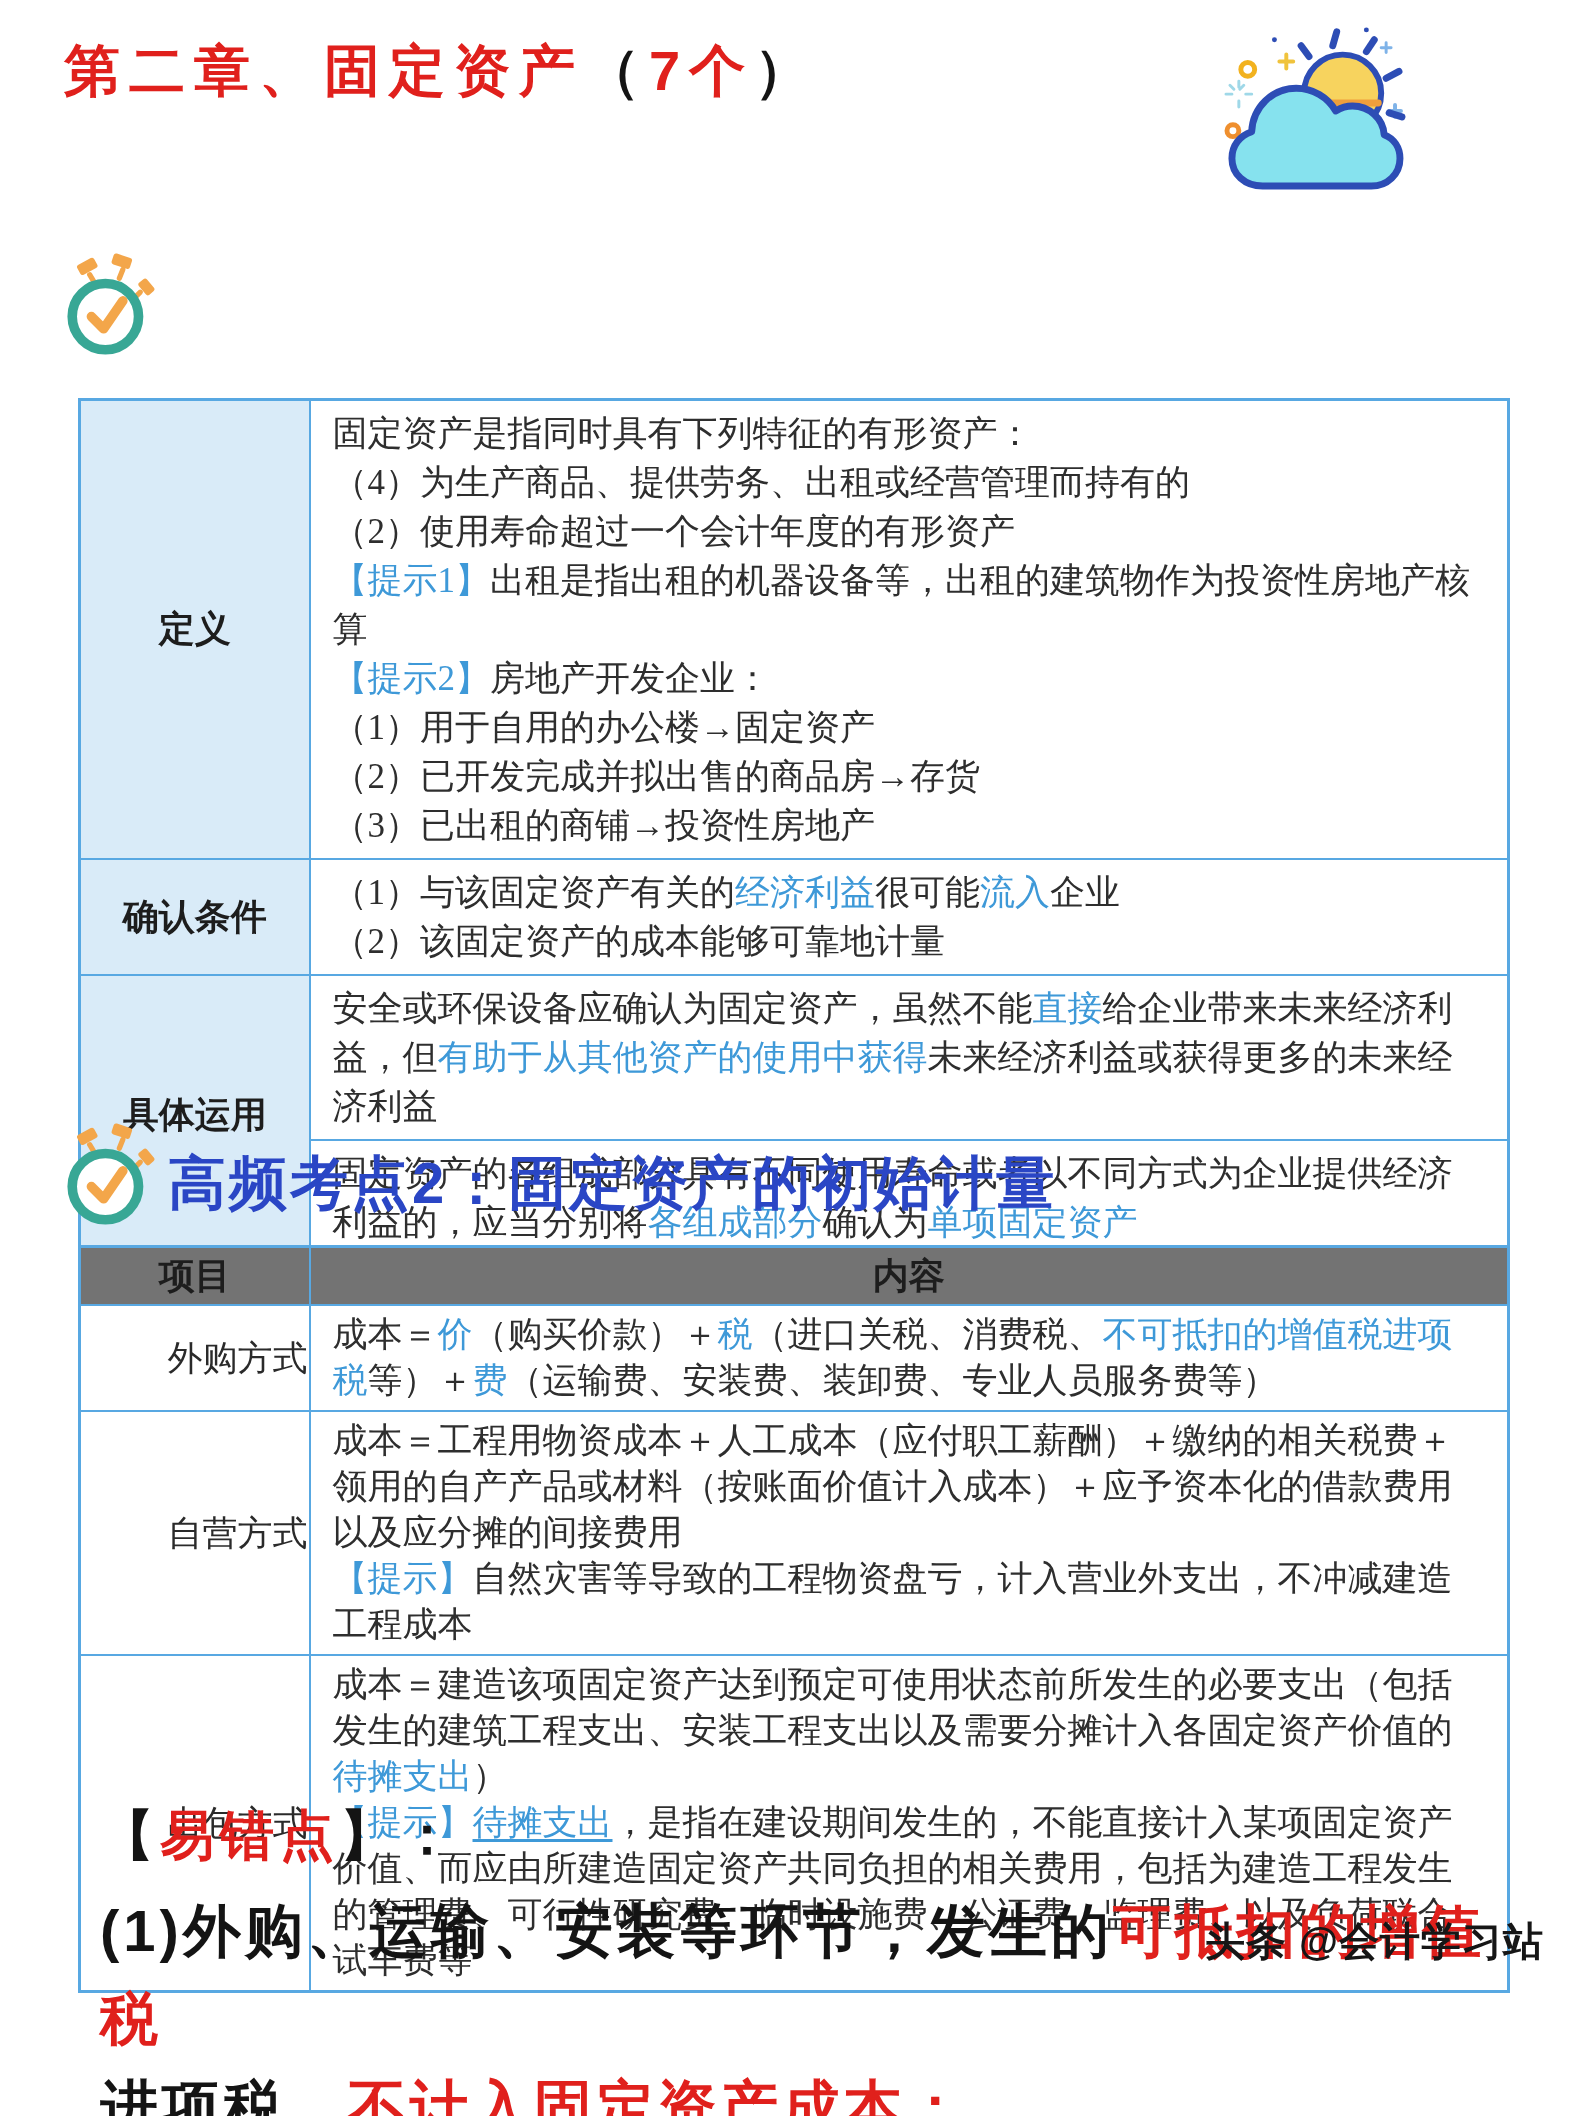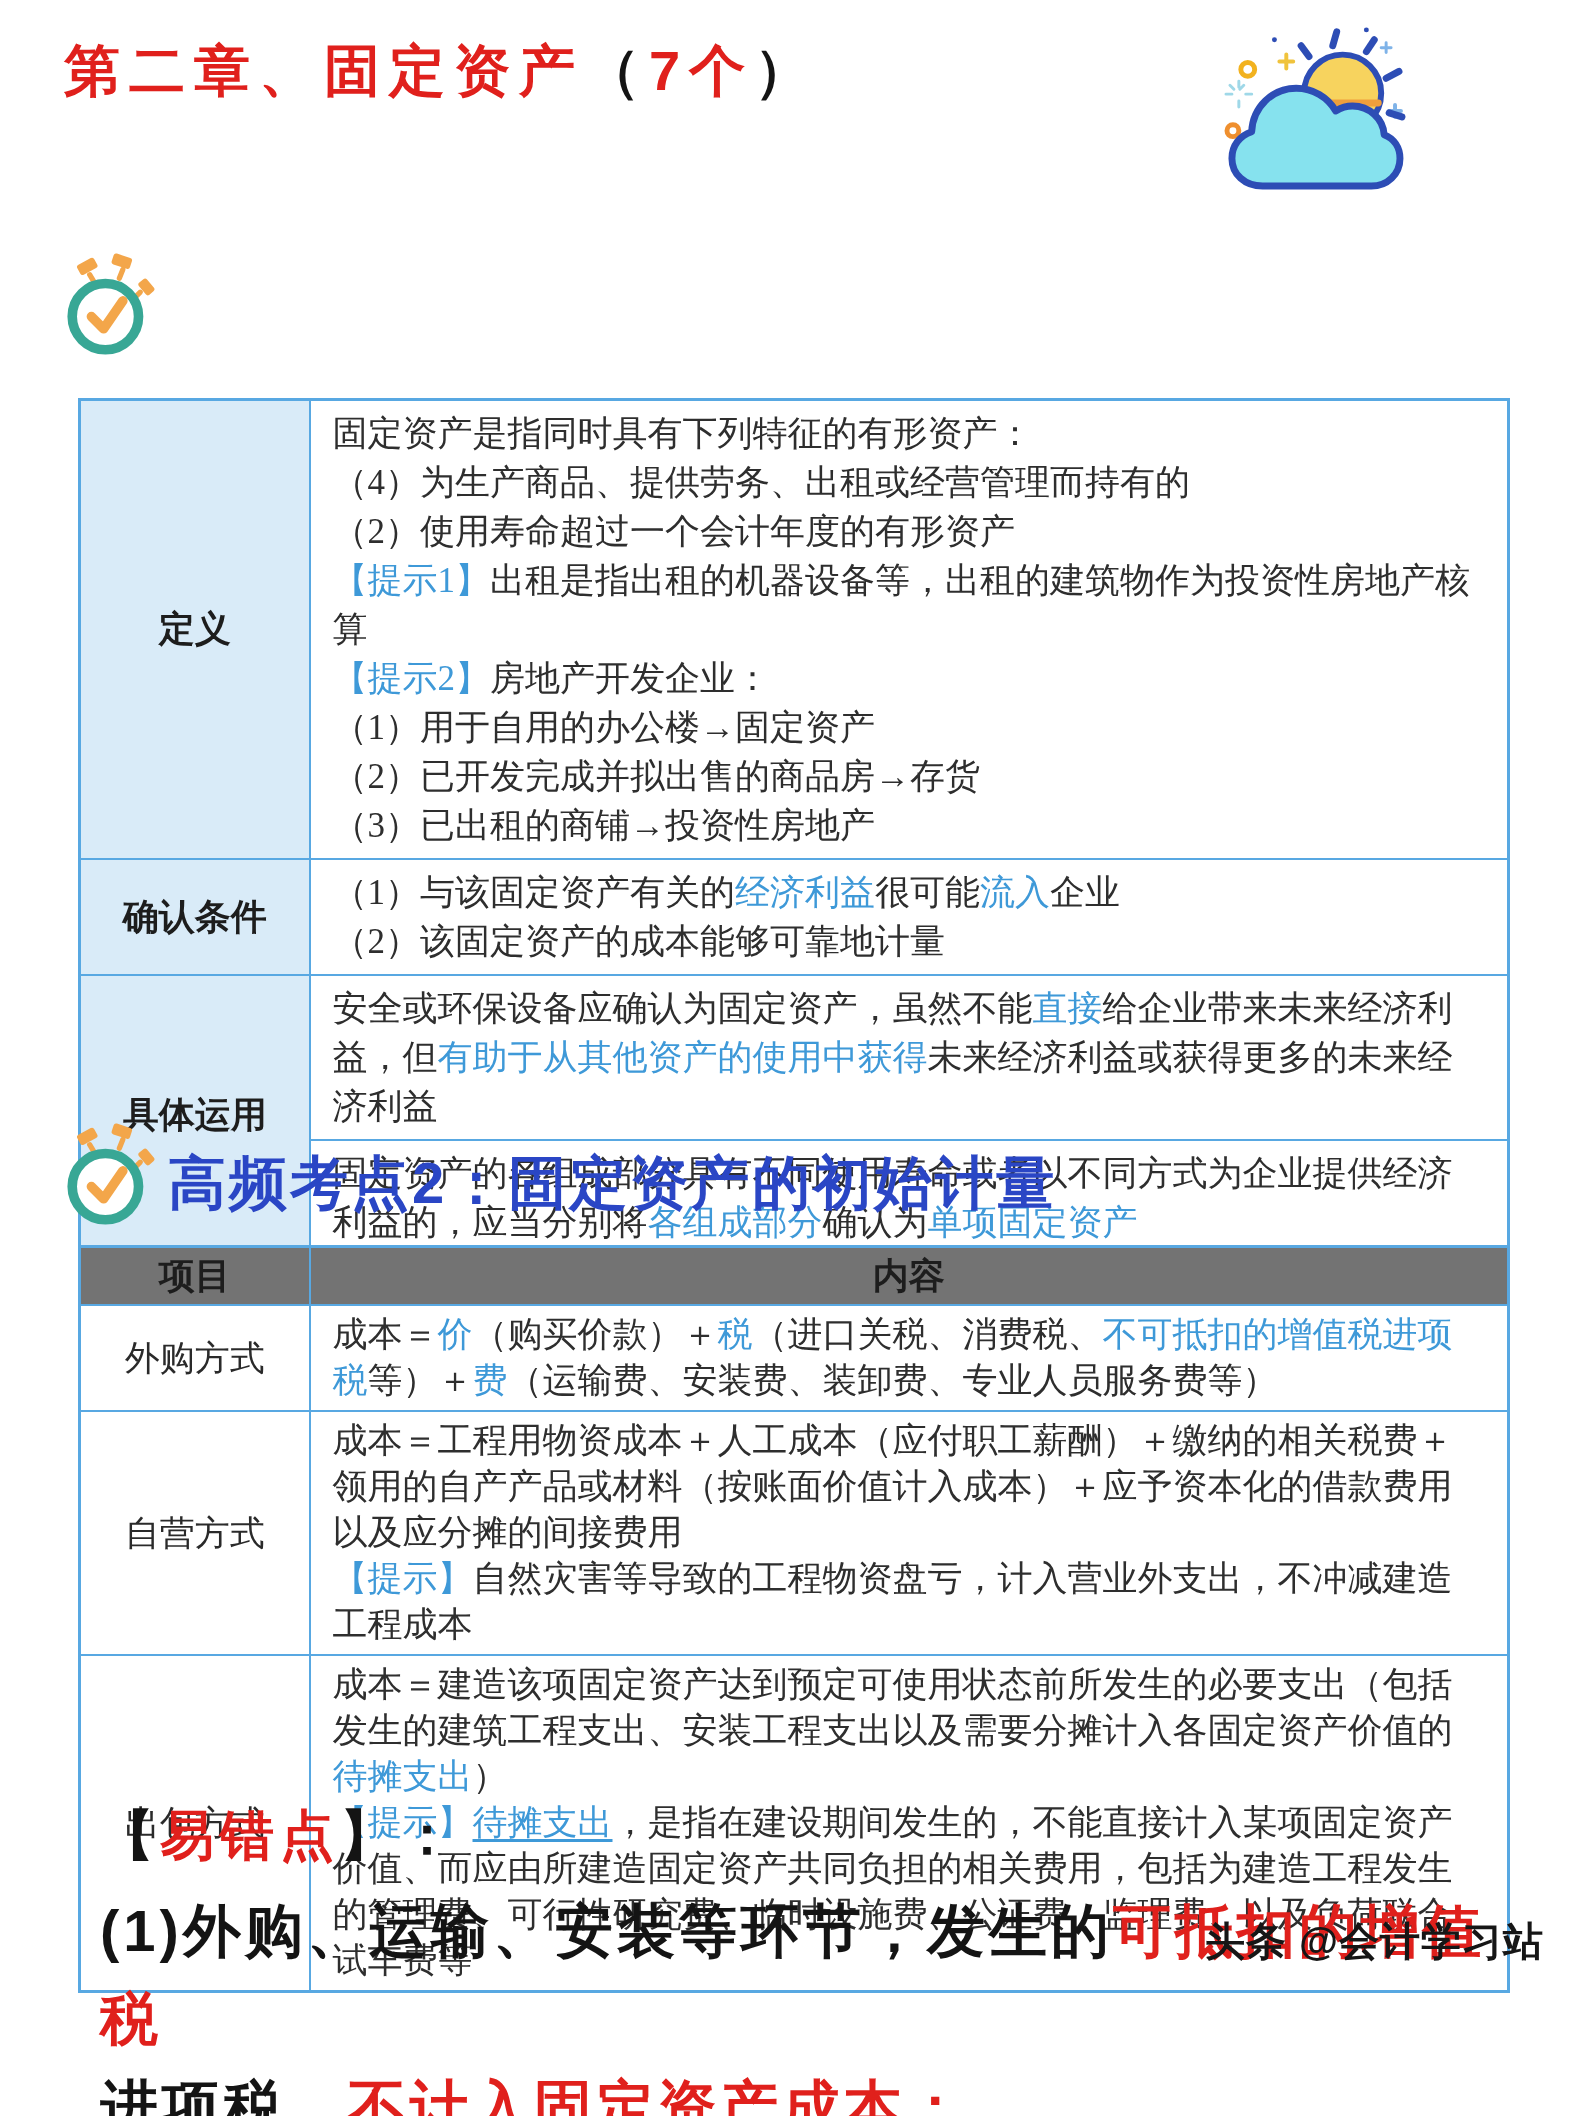--- a/index.html
+++ b/index.html
@@ -39,21 +39,21 @@
   .label-col{width:230px;}
   .label-cell{
     background:#d9ebf8;text-align:center;font-weight:bold;font-size:36px;color:#1d1d1d;
     font-family:"Liberation Sans", sans-serif;
   }
   .head-cell{
     background:#737373;text-align:center;font-weight:bold;font-size:36px;color:#1d1d1d;
     height:52px;padding:2px 0;
   }
   .plain-label-cell{
-    background:#ffffff;text-align:center;font-weight:normal;font-size:35px;color:#2a2a2a;
+    background:#ffffff;text-align:right;font-weight:normal;font-size:35px;color:#2a2a2a;
     font-family:"Liberation Serif", serif;
   }
   .content-cell{
     background:#ffffff;padding:8px 22px;color:#2e2e2e;
     font-family:"Liberation Serif", serif;font-size:35px;line-height:49px;
   }
   #table-2 .content-cell{line-height:46px;padding:6px 22px;}
   .content-cell p{margin:0;}
   .c-blue{color:#3e99d8;}
   .c-blue-u{color:#3e99d8;text-decoration:underline;text-underline-offset:5px;}

